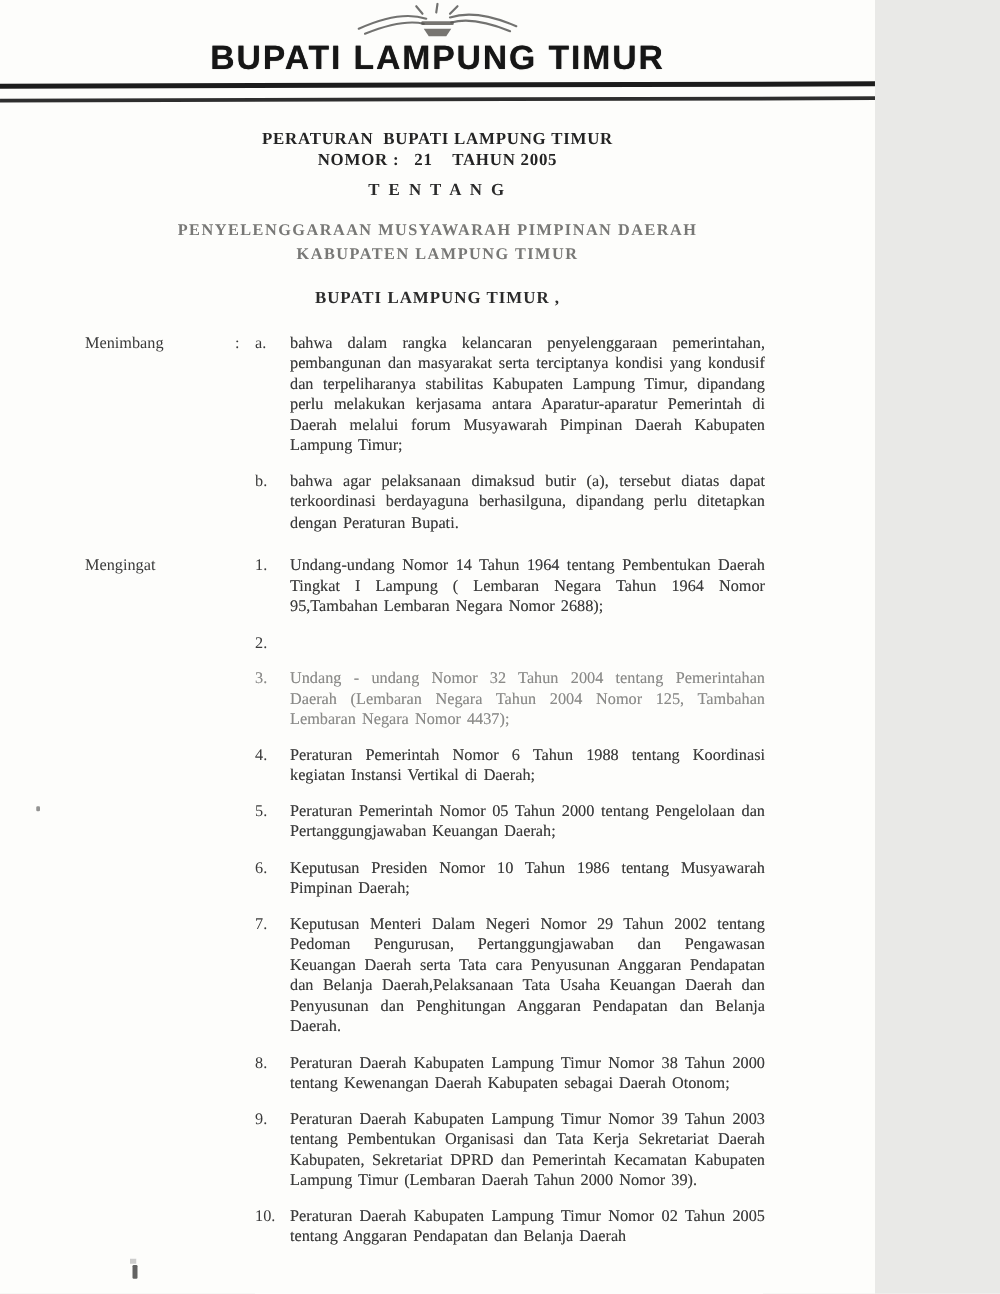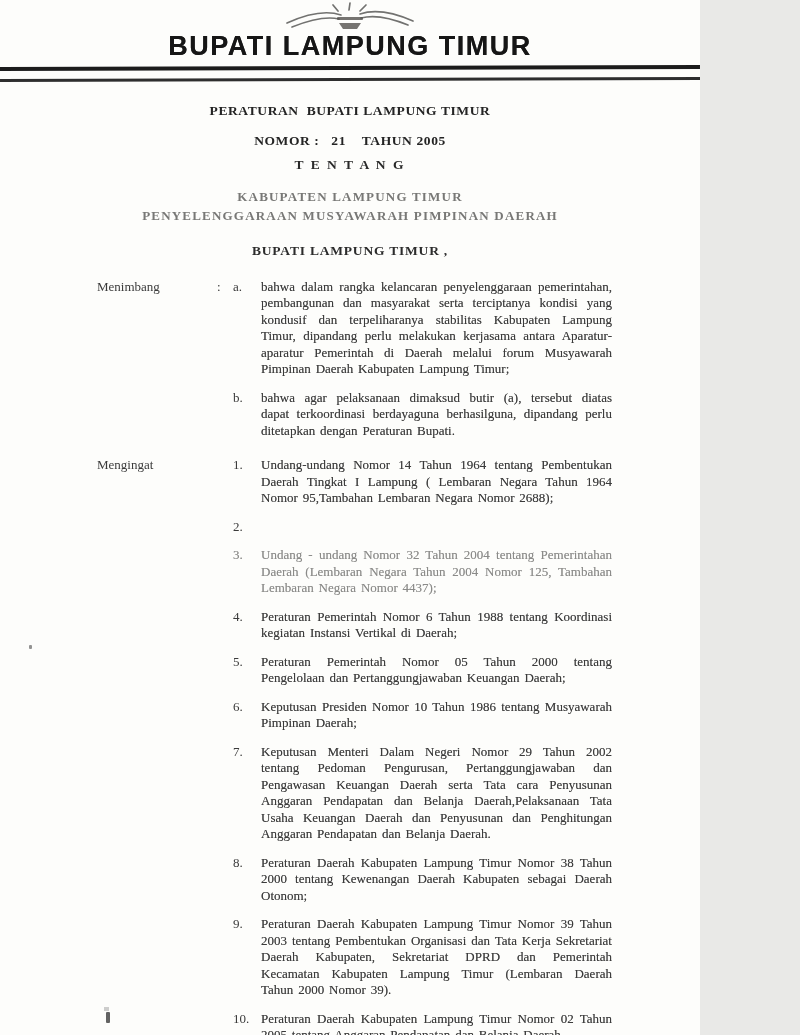--- a/index.html
+++ b/index.html
@@ -31,28 +31,28 @@
     margin-top:4px;
     height:8px;
     border-top:4px solid #1c1c1c;
     border-bottom:3px solid #2e2e2e;
     background:linear-gradient(to bottom,#fdfdfb 0,#fdfdfb 100%);
     transform:rotate(-0.15deg);
   }
   
   .doc-head{text-align:center;}
   .dh-line1{margin-top:22px;font-weight:bold;font-size:13.5px;letter-spacing:0.6px;white-space:pre;color:#242424;}
-  .dh-line2{margin-top:14px;font-weight:bold;font-size:13.5px;letter-spacing:0.6px;white-space:pre;color:#242424;}
+  .dh-line2{margin-top:1px;font-weight:bold;font-size:13.5px;letter-spacing:0.6px;white-space:pre;color:#242424;}
   .dh-tentang{margin-top:8px;font-weight:bold;font-size:13.5px;letter-spacing:2px;color:#2a2a2a;}
   .dh-subject{margin-top:15px;font-weight:bold;font-size:13px;letter-spacing:1.2px;color:#787876;line-height:1.45;}
   .dh-issuer{margin-top:17px;font-weight:bold;font-size:13.5px;letter-spacing:0.8px;color:#2c2c2c;white-space:pre;text-align:center;}
   
   .doc-body{
     margin-top:20px;
-    padding-left:97px;
+    padding-left:68px;
     padding-right:88px;
     font-size:13px;
     line-height:16.5px;
   }
   .row{display:flex;align-items:flex-start;margin-bottom:12px;}
   .lbl{flex:0 0 120px;color:#3a3a3a;}
   .sep{flex:0 0 16px;color:#3a3a3a;}
   .mrk{flex:0 0 28px;color:#3a3a3a;}
   .txt{
     flex:1;
@@ -93,22 +93,22 @@
   </div>
 
   <h1 class="org-title">BUPATI LAMPUNG TIMUR</h1>
   <div class="head-rule"></div>
 
   <div class="doc-head">
     <div class="dh-line1">PERATURAN  BUPATI LAMPUNG TIMUR</div>
     <div class="dh-line2">NOMOR :   21    TAHUN 2005</div>
     <div class="dh-tentang">T E N T A N G</div>
     <div class="dh-subject">
+      <div>PENYELENGGARAAN MUSYAWARAH PIMPINAN DAERAH</div>
       <div>KABUPATEN LAMPUNG TIMUR</div>
-      <div>PENYELENGGARAAN MUSYAWARAH PIMPINAN DAERAH</div>
     </div>
     <div class="dh-issuer">BUPATI LAMPUNG TIMUR ,</div>
   </div>
 
   <div class="doc-body">
 
     <div class="row">
       <div class="lbl">Menimbang</div>
       <div class="sep">:</div>
       <div class="mrk">a.</div>

